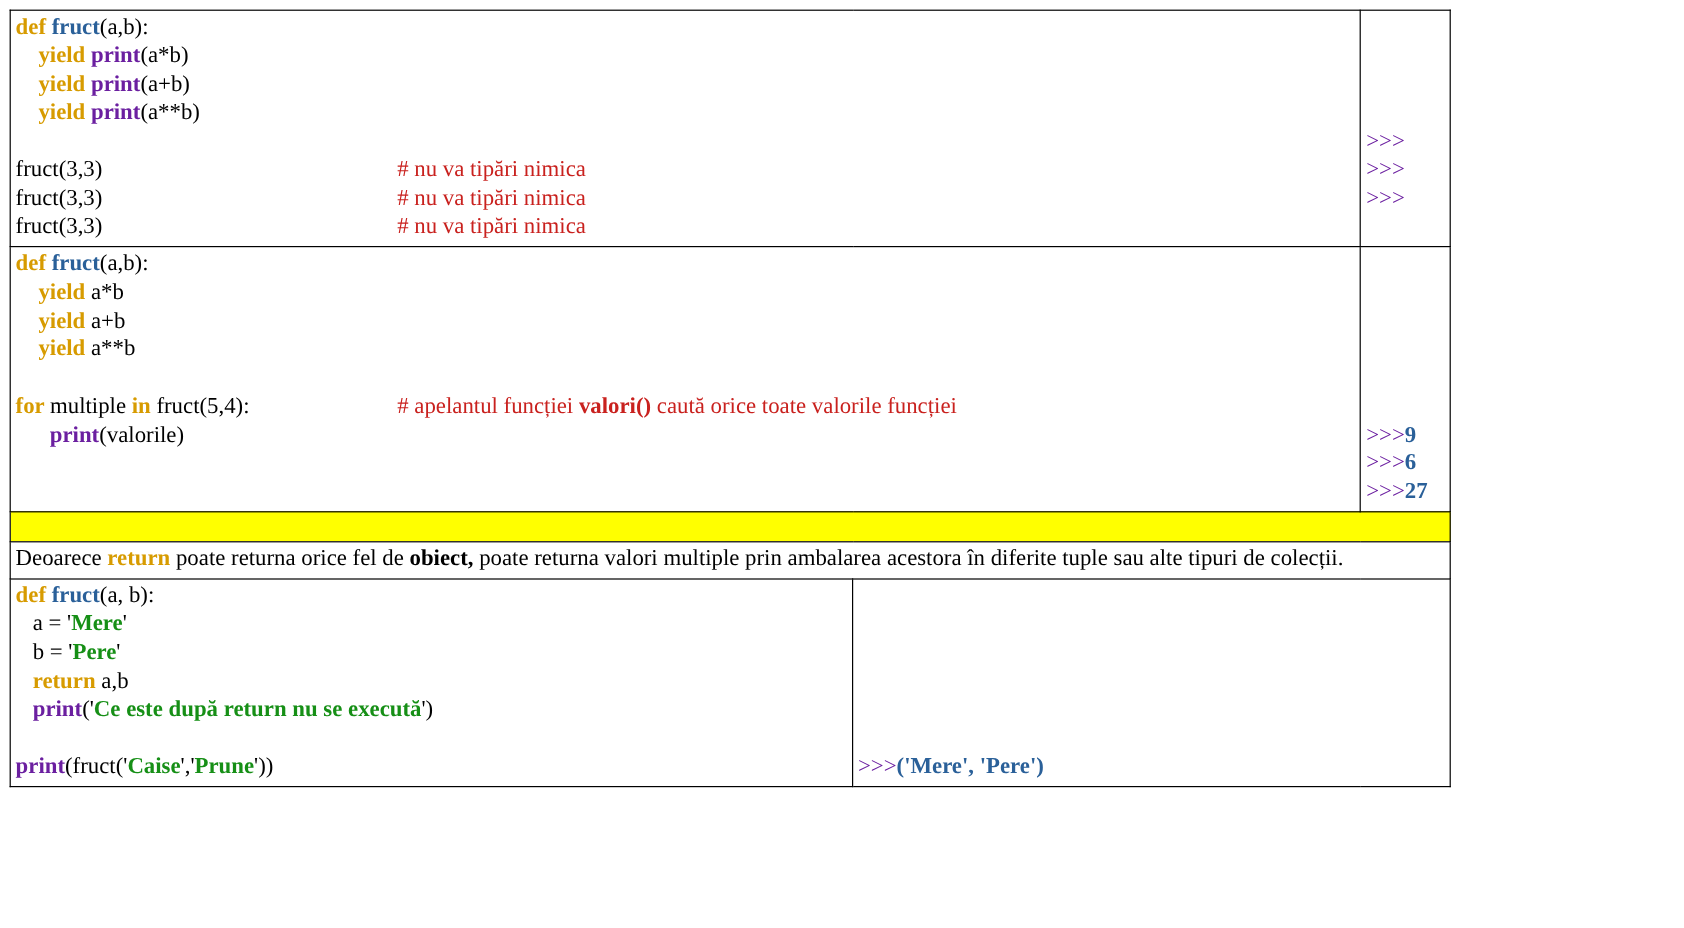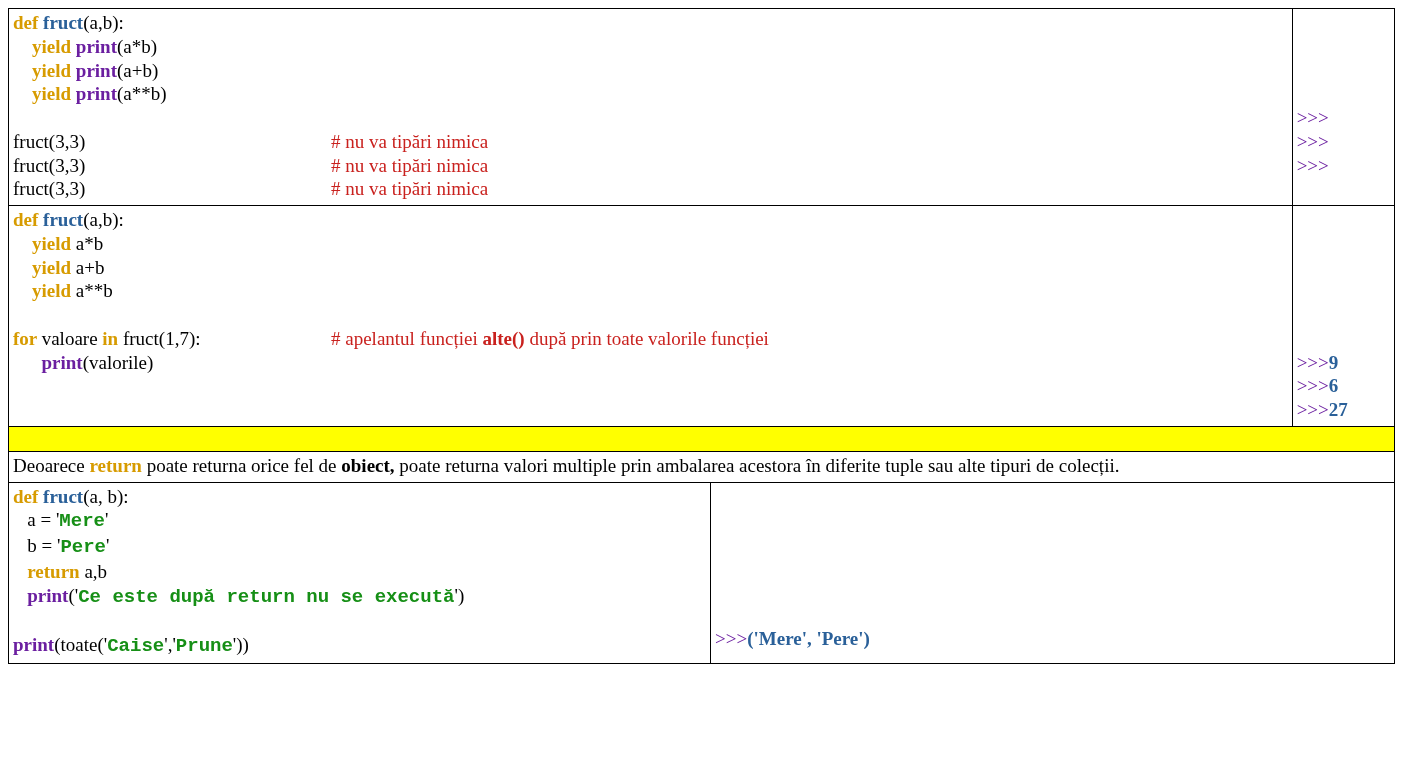--- a/index.html
+++ b/index.html
@@ -4,21 +4,21 @@
 <style>
   body {
     margin: 0;
     padding: 8px;
     font-family: "Liberation Serif", "Times New Roman", Times, serif;
     font-size: 19px;
     background: #fff;
     color: #000;
   }
   table.main {
-    width: 1387px;
+    width: 1201px;
     border-collapse: collapse;
   }
   table.main td {
     border: 1px solid #000;
     vertical-align: top;
     padding: 2px 4px 4px 4px;
     line-height: 1.25;
   }
   .code-cell, .out-cell {
     white-space: pre;
@@ -34,21 +34,21 @@
   .kw-def   { color: #d79b00; font-weight: bold; }        
   .kw-yield { color: #d79b00; font-weight: bold; }
   .kw-return{ color: #d79b00; font-weight: bold; }
   .fnname   { color: #2a6099; font-weight: bold; }         
   .builtin  { color: #6b1fa0; font-weight: bold; }         
   .plain    { color: #000; }
   .cmt      { color: #c9211e; }                            
   .cmt b    { font-weight: bold; }
   .prompt   { color: #6b1fa0; }                            
   .outval   { color: #2a6099; font-weight: bold; }         
-  .str      { color: #168f16; font-weight: bold; font-family: Liberation Mono, monospace; }         
+  .str      { color: #168f16; font-weight: bold; }         
 
   .para { white-space: normal; margin-top: 28px; }
 </style>
 </head>
 <body>
 
 <table class="main">
 
   <tbody>
       <tr>
@@ -68,21 +68,21 @@
 <span class="prompt">&gt;&gt;&gt;</span>
 <span class="prompt">&gt;&gt;&gt;</span></td>
   </tr>
 
   <tr>
     <td class="code-cell" colspan="2"><span class="kw-def">def </span><span class="fnname">fruct</span><span class="plain">(a,b):</span>
 <span class="kw-yield">    yield </span><span class="plain">a*b</span>
 <span class="kw-yield">    yield </span><span class="plain">a+b</span>
 <span class="kw-yield">    yield </span><span class="plain">a**b</span>
 <span></span>
-<span style="display:inline-block;width:318px"><span class="kw-def">for </span><span class="plain">valoare </span><span class="kw-def">in </span><span class="plain">fruct(1,7):</span></span><span class="cmt"><span># apelantul funcției </span><b>alte()</b><span> după prin toate valorile funcției</span></span>
+<span style="display:inline-block;width:318px"><span class="kw-def">for </span><span class="plain">multiple </span><span class="kw-def">in </span><span class="plain">fruct(5,4):</span></span><span class="cmt"><span># apelantul funcției </span><b>valori()</b><span> caută orice toate valorile funcției</span></span>
 <span class="plain">      </span><span class="builtin">print</span><span class="plain">(valorile)</span></td>
     <td class="out-cell">
 
 
 
 
 
 <span class="prompt">&gt;&gt;&gt;</span><span class="outval">9</span>
 <span class="prompt">&gt;&gt;&gt;</span><span class="outval">6</span>
 <span class="prompt">&gt;&gt;&gt;</span><span class="outval">27</span></td>
@@ -96,21 +96,21 @@
     <td class="para" colspan="3"><span>Deoarece </span><span class="kw-return">return</span><span> poate returna orice fel de </span><b>obiect,</b><span> poate returna valori multiple prin ambalarea acestora în diferite tuple sau alte tipuri de colecții.</span></td>
   </tr>
 
   <tr>
     <td class="code-cell" style="width:693px"><span class="kw-def">def </span><span class="fnname">fruct</span><span class="plain">(a, b):</span>
 <span class="plain">   a = </span><span class="plain">'</span><span class="str">Mere</span><span class="plain">'</span>
 <span class="plain">   b = </span><span class="plain">'</span><span class="str">Pere</span><span class="plain">'</span>
 <span class="plain">   </span><span class="kw-return">return </span><span class="plain">a,b</span>
 <span class="plain">   </span><span class="builtin">print</span><span class="plain">(</span><span class="plain">'</span><span class="str">Ce este după return nu se execută</span><span class="plain">'</span><span class="plain">)</span>
 <span></span>
-<span class="builtin">print</span><span class="plain">(toate(</span><span class="plain">'</span><span class="str">Caise</span><span class="plain">'</span><span class="plain">,</span><span class="plain">'</span><span class="str">Prune</span><span class="plain">'</span><span class="plain">))</span></td>
+<span class="builtin">print</span><span class="plain">(fruct(</span><span class="plain">'</span><span class="str">Caise</span><span class="plain">'</span><span class="plain">,</span><span class="plain">'</span><span class="str">Prune</span><span class="plain">'</span><span class="plain">))</span></td>
     <td class="out-cell" colspan="2">
 
 
 
 
 
 <span class="prompt">&gt;&gt;&gt;</span><span class="outval">('Mere', 'Pere')</span></td>
   </tr>
 
 </tbody>

